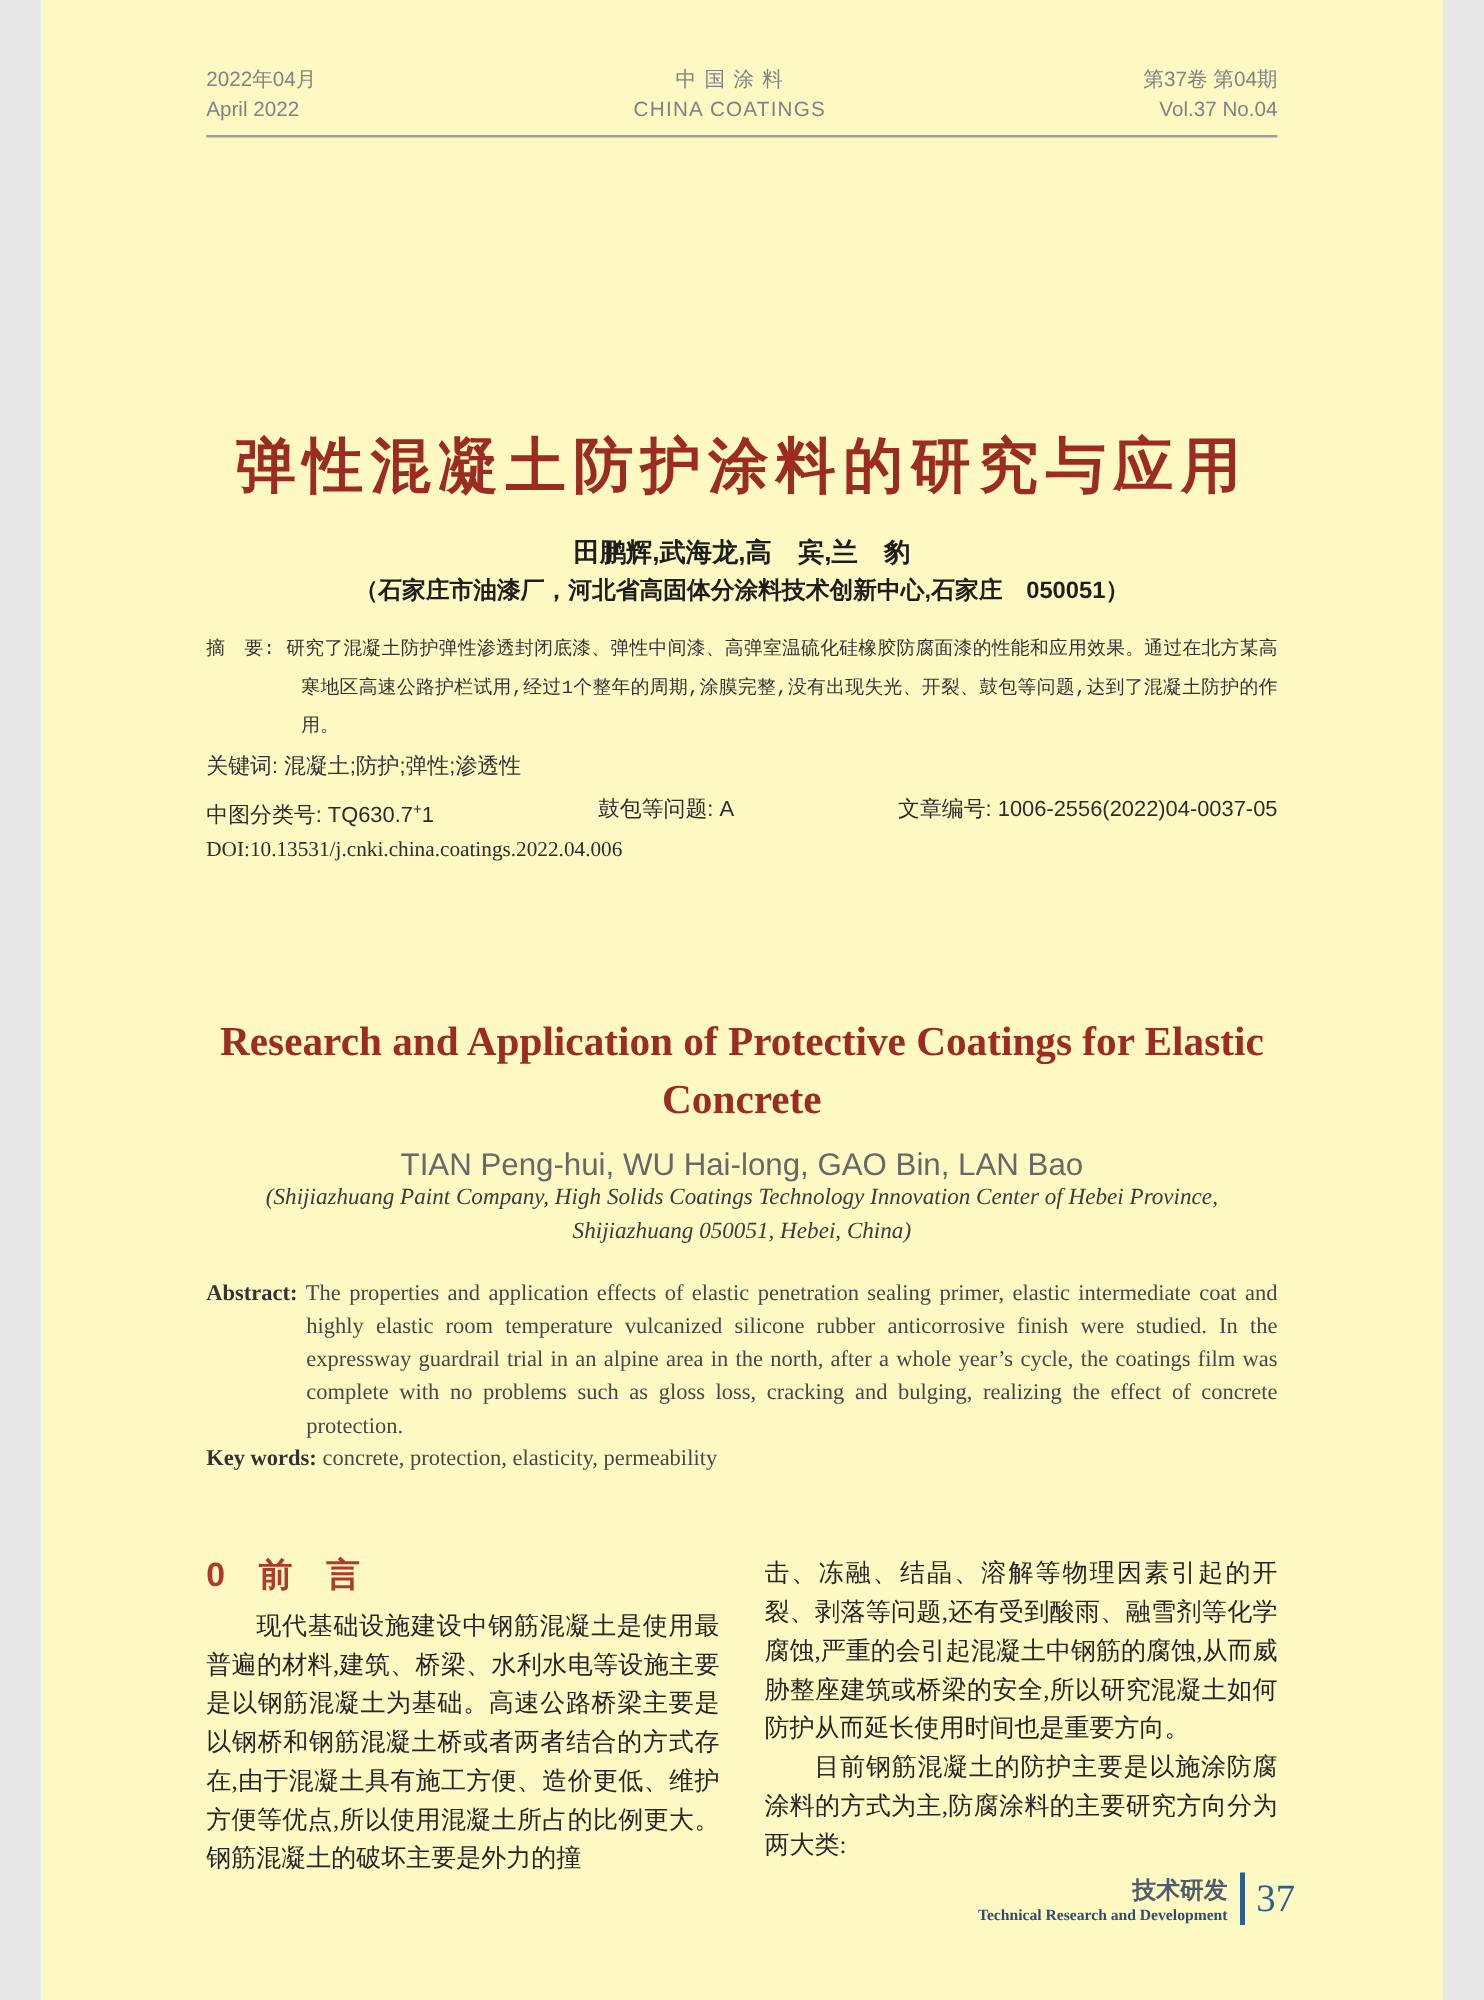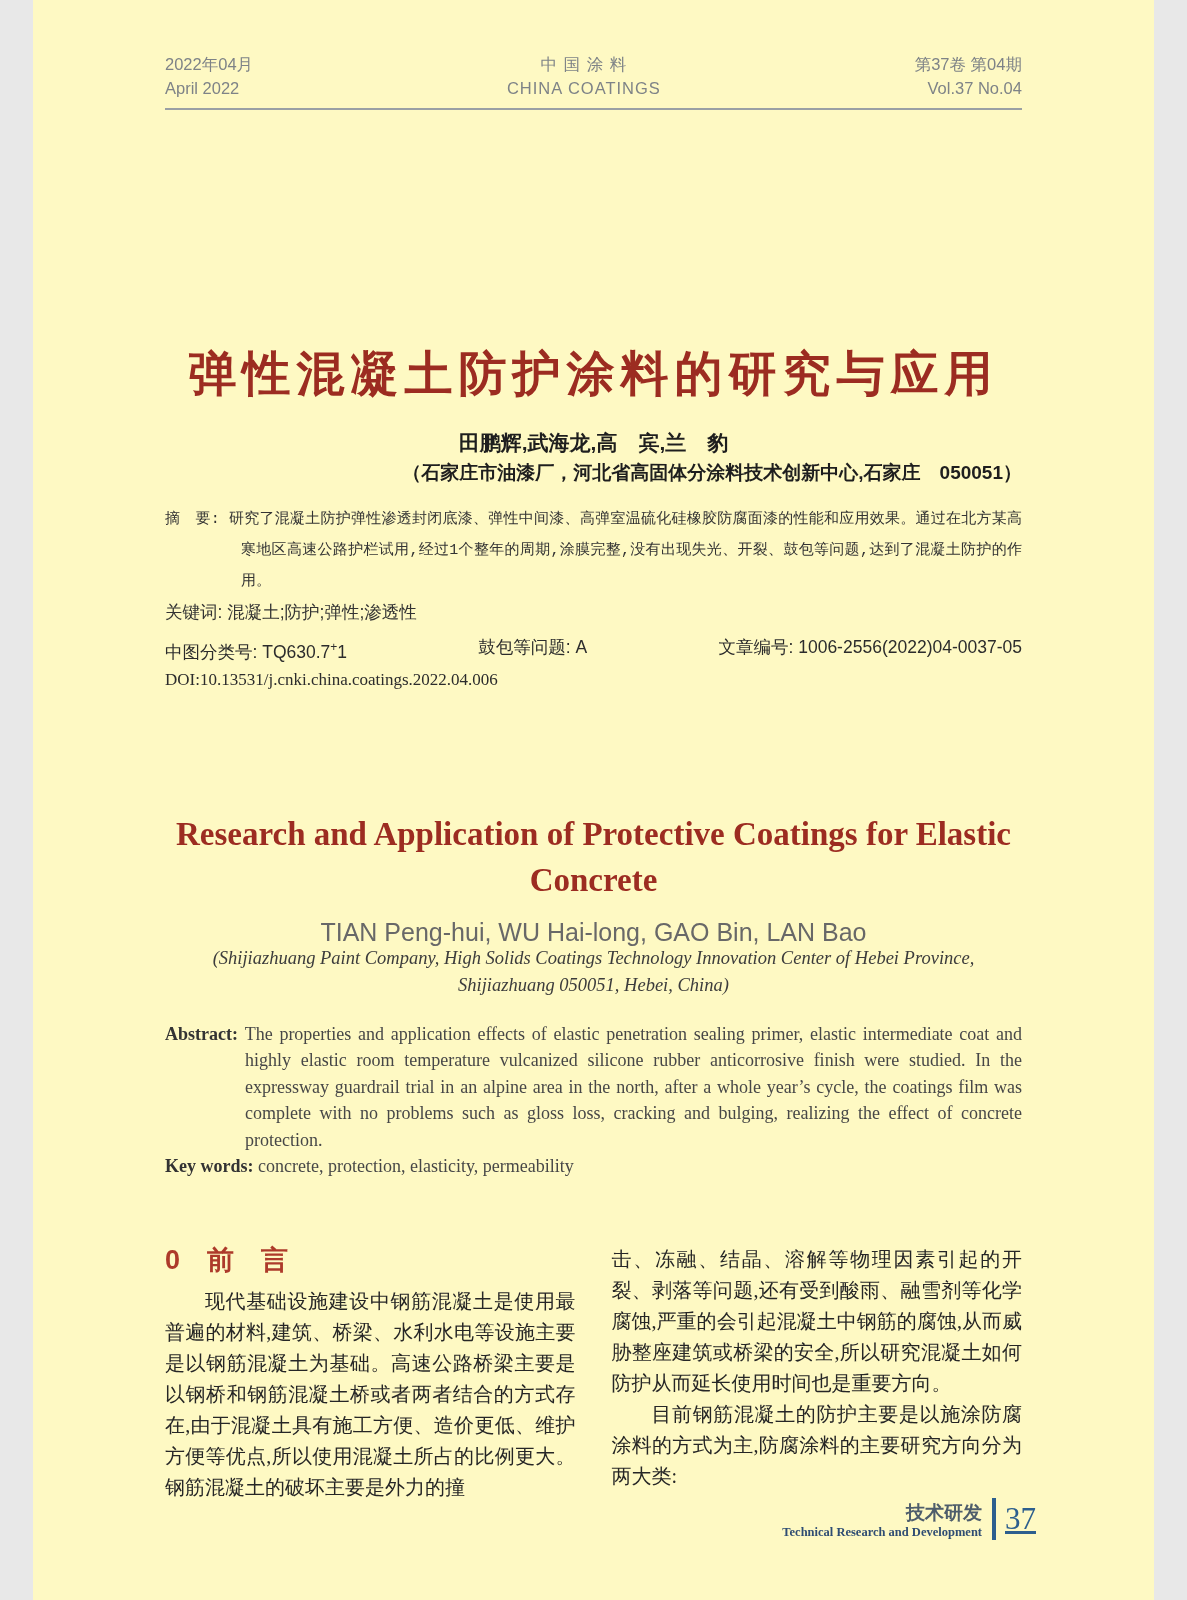--- a/index.html
+++ b/index.html
@@ -46,21 +46,21 @@
   .authors-cn {
     margin-top: 24px;
     text-align: center;
     font-family: "Liberation Sans", "DejaVu Sans", sans-serif;
     font-size: 21px;
     font-weight: bold;
     color: #1e1e1e;
     line-height: 30px;
   }
   .affil-cn {
-    text-align: right;
+    text-align: center;
     font-family: "Liberation Sans", "DejaVu Sans", sans-serif;
     font-size: 19px;
     font-weight: bold;
     color: #1e1e1e;
     line-height: 30px;
   }
 
   
   .abstract-cn {
     margin-top: 16px;
@@ -206,21 +206,20 @@
     width: 4px;
     height: 42px;
     background: #2d5f8e;
     margin: 0 9px 0 10px;
   }
   .badge-page {
     font-family: "Liberation Serif", "DejaVu Serif", serif;
     font-size: 31px;
     color: #2d5f8e;
     line-height: 42px;
-    text-decoration: underline;
   }
 </style>
 </head>
 <body>
 
 <div class="page">
   <div class="content">
 
     <div class="jheader">
       <div class="col left">

